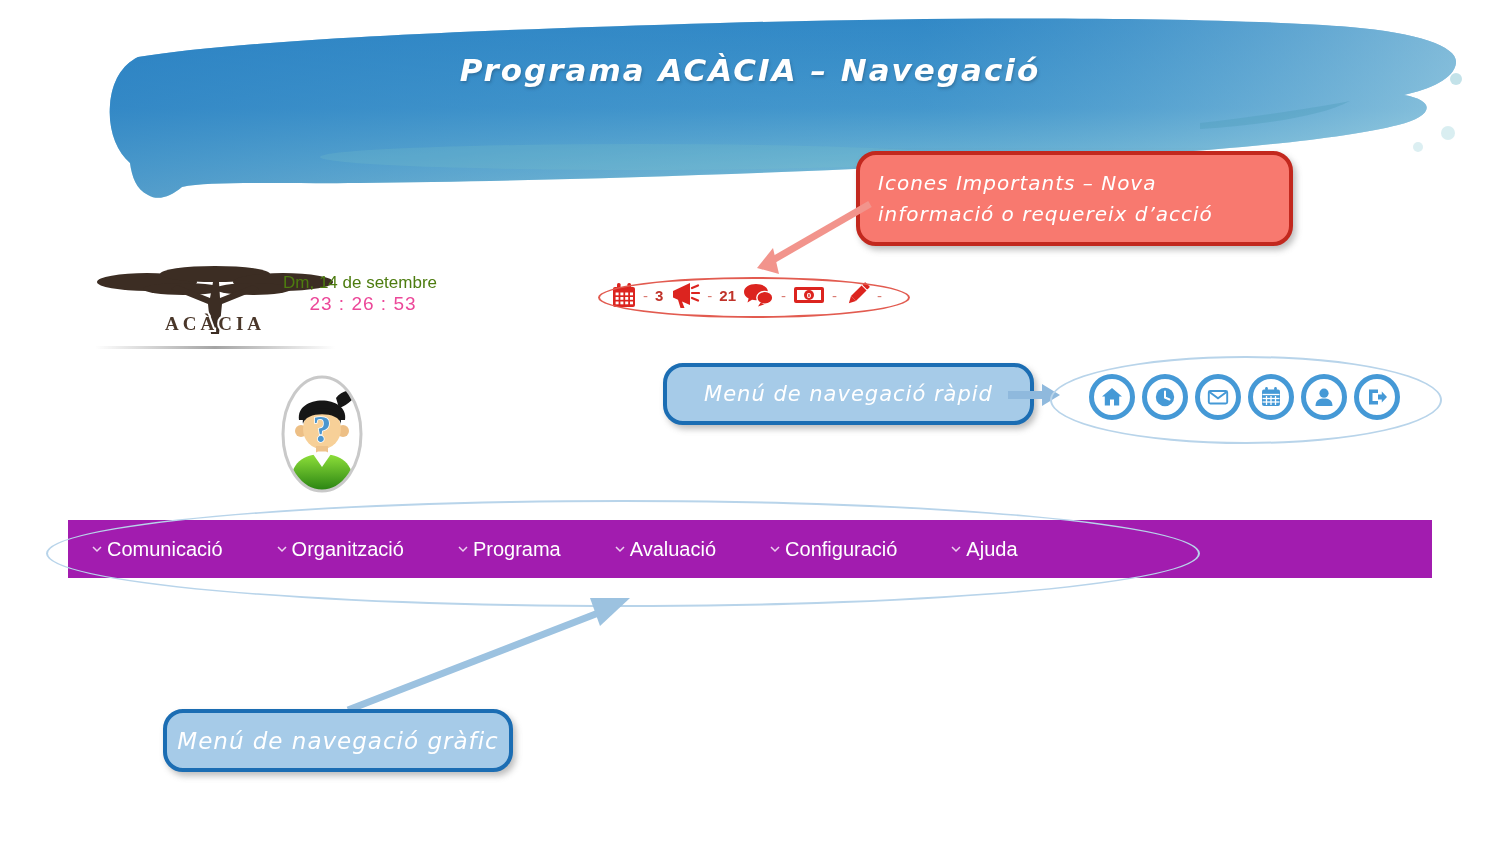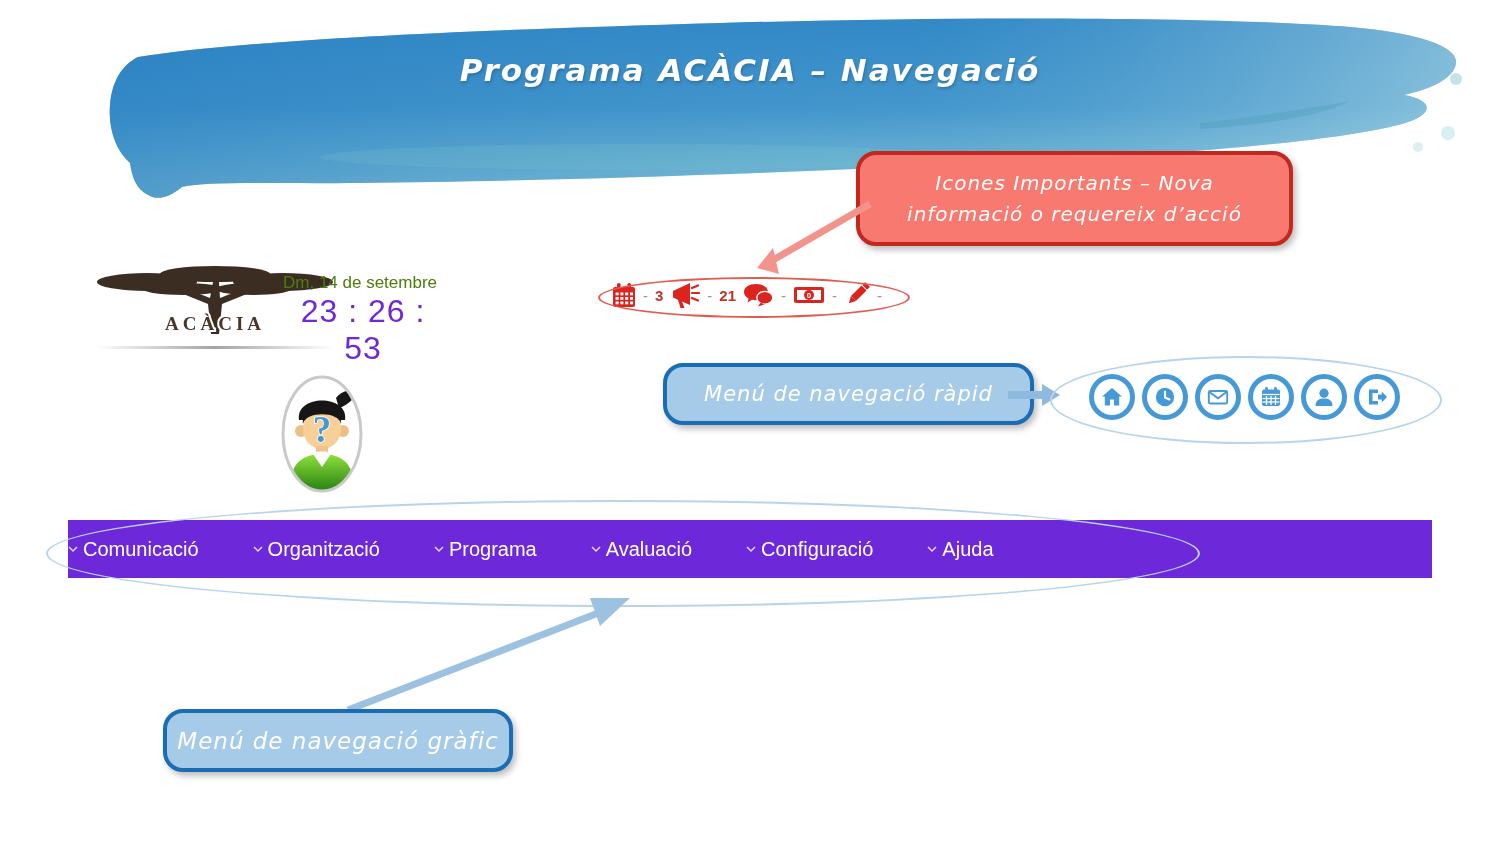--- a/index.html
+++ b/index.html
@@ -9,38 +9,38 @@
 
   
   .brush{left:20px;top:5px;width:1455px;height:205px;}
   .page-main-title{left:0;top:52px;width:1500px;text-align:center;color:#fff;
     font-family:"DejaVu Sans",sans-serif;font-style:italic;font-weight:bold;
     font-size:31px;letter-spacing:2px;text-shadow:1px 2px 3px rgba(30,60,90,.35);}
 
   
   .callout{border-radius:20px;color:#fff;font-family:"DejaVu Sans",sans-serif;
     font-style:italic;font-size:20px;letter-spacing:1px;display:flex;
-    align-items:center;justify-content:center;text-align:center;
+    align-items:center;justify-content:center;text-align:left;
     box-shadow:3px 4px 6px rgba(110,110,110,.45);}
   .callout-red{left:856px;top:151px;width:437px;height:95px;background:#f8796f;
     border:4px solid #c2281e;box-sizing:border-box;line-height:1.55;padding:0 18px;}
   .callout-blue{background:#a6cbe8;border:4px solid #1b6db3;box-sizing:border-box;}
   .callout-quick{left:663px;top:363px;width:371px;height:62px;font-size:21px;}
   .callout-graphic{left:163px;top:709px;width:350px;height:63px;font-size:23px;}
 
   .annot{pointer-events:none;}
 
   
   .logo-wrap{left:95px;top:262px;width:240px;}
   .logo-shadow-line{width:240px;height:3px;margin-top:-2px;
     background:linear-gradient(to right,rgba(0,0,0,0),rgba(90,90,90,.55),rgba(0,0,0,0));}
   .logo-refl{width:240px;height:28px;overflow:hidden;opacity:.25;}
   .clock-date{left:283px;top:273px;width:200px;color:#4d7c0f;font-size:17px;}
-  .clock-time{left:283px;top:293px;width:160px;text-align:center;color:#6d28d9;
-    font-size:32px;letter-spacing:1px;}
+  .clock-time{left:283px;top:293px;width:160px;text-align:center;color:#ec4899;
+    font-size:19px;letter-spacing:1px;}
 
   
   .inici{left:100px;top:372px;color:#4da2dc;font-size:34px;font-weight:bold;
     font-family:"Liberation Sans",sans-serif;font-weight:500;}
   .avatar{left:280px;top:374px;width:84px;height:120px;cursor:pointer;}
 
   
   .status-row{left:612px;top:276px;height:38px;display:flex;align-items:center;
     gap:7px;white-space:nowrap;}
   .status-row .dash{color:#d97b72;font-size:15px;}
@@ -56,22 +56,22 @@
 
   
   .quick-oval{left:1050px;top:356px;width:388px;height:84px;border:2px solid #b8d4ea;
     border-radius:50%;}
   .quick-row{left:1089px;top:374px;display:flex;gap:7px;}
   .qbtn{width:46px;height:46px;box-sizing:border-box;border:5px solid #4599d6;
     border-radius:50%;background:#fff;display:flex;align-items:center;
     justify-content:center;cursor:pointer;}
 
   
-  .navbar{left:68px;top:520px;width:1364px;height:58px;background:#6d28d9;
-    display:flex;align-items:center;gap:54px;box-sizing:border-box;}
+  .navbar{left:68px;top:520px;width:1364px;height:58px;background:#a21caf;
+    display:flex;align-items:center;gap:54px;padding-left:24px;box-sizing:border-box;}
   .nav-item{display:flex;align-items:center;gap:5px;color:#fff;font-size:20px;
     cursor:pointer;}
   .nav-oval{left:46px;top:500px;width:1150px;height:103px;border:2px solid #b8d4ea;
     border-radius:50%;}
 </style>
 </head>
 <body>
 
 <div class="stage">
 

